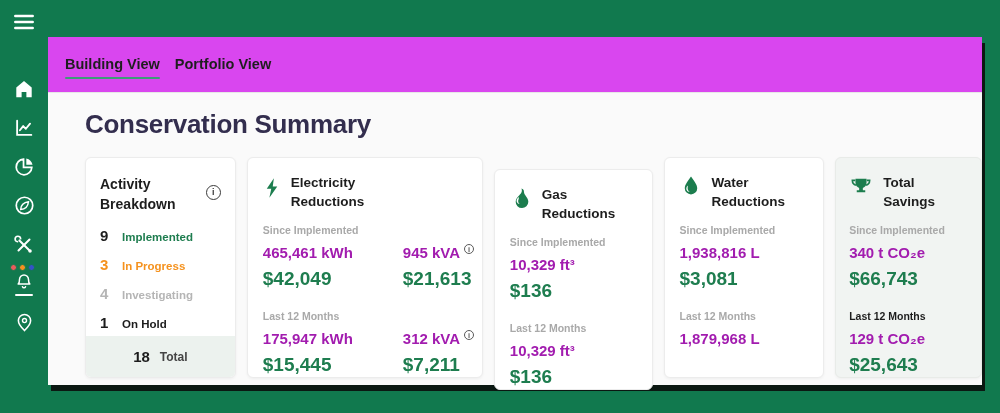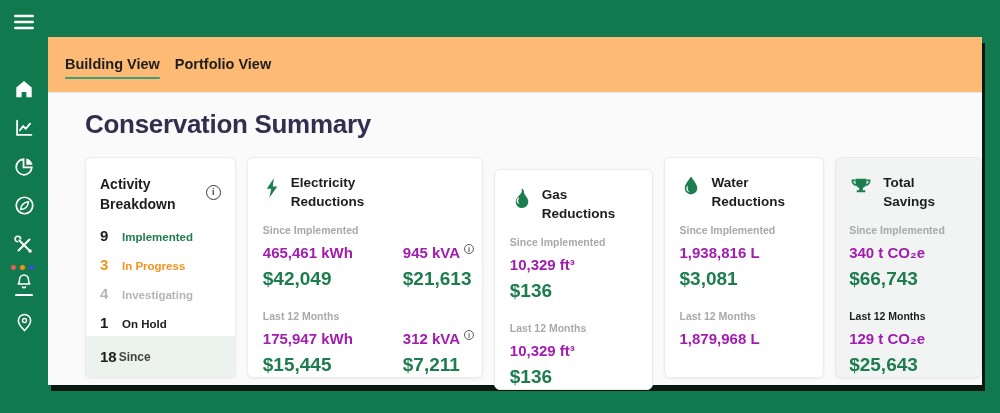--- a/index.html
+++ b/index.html
@@ -22,21 +22,21 @@
   .bell-dots span { width:7px; height:7px; border-radius:50%; display:block; border:1px solid #11794E; }
   .dot-red { background:#E85C5C; }
   .dot-orange { background:#F59120; }
   .dot-blue { background:#3452C8; }
   .bell-underline { width:18px; height:2px; background:#fff; border-radius:2px; margin-top:2px; }
 
   
   .panel { position:absolute; left:48px; top:37px; width:934px; height:348px;
     background:#fff; box-shadow:3px 6px 0 rgba(10,10,10,0.88); }
 
-  .tabbar { height:56px; background:#fdba74; border-bottom:1px solid #E7E7E7;
+  .tabbar { height:56px; background:#d946ef; border-bottom:1px solid #E7E7E7;
     display:flex; align-items:center; padding-left:17px; gap:15px; }
   .tab { font-size:14.5px; font-weight:700; color:#1E1E1E; cursor:pointer; padding-top:6px; }
   .tab::after { content:""; display:block; height:2px; border-radius:2px;
     background:transparent; margin-top:5px; }
   .tab.active::after { background:#3E9C77; }
 
   .content { position:absolute; top:56px; left:0; right:0; bottom:0;
     background:#FAFAFA; padding:16px 0 0 37px; }
   h1 { font-size:26px; font-weight:700; color:#332E4E; margin-bottom:17px; letter-spacing:-0.3px; }
 
@@ -78,21 +78,21 @@
     margin-top:11px; cursor:pointer; font-weight:700; }
   .info-icon::before { content:"i"; }
   .act-row { display:flex; align-items:baseline; gap:9px; margin-top:12px; }
   .act-num { font-size:15px; font-weight:700; color:#1C1C1C; min-width:13px; }
   .act-label { font-size:11.5px; font-weight:700; color:#1C1C1C; }
   .c-green .act-label { color:#1E7D4F; }
   .c-orange .act-num, .c-orange .act-label { color:#F5921E; }
   .c-gray .act-num, .c-gray .act-label { color:#B5B5B5; }
   .c-red .act-num, .c-red .act-label { color:#F0544F; }
   .act-total { position:absolute; left:0; right:0; bottom:0; height:41px;
-    background:#ECF2EE; display:flex; align-items:center; gap:2px; padding:12px 14px; }
+    background:#ECF2EE; display:flex; align-items:center; gap:10px; padding:12px 14px;justify-content:center; }
   .act-total .act-num { font-size:15px; }
   .act-total .act-label { color:#444; font-weight:600; font-size:12px; }
 </style>
 </head>
 <body>
 
 <div class="sidebar">
   <div class="menu-btn">
     <svg width="26" height="26" viewBox="0 0 24 24">
         <path d="M4 6.5h16M4 12h16M4 17.5h16" stroke="#fff" stroke-width="2.4" stroke-linecap="round"></path>
@@ -182,21 +182,21 @@
         <div class="act-row">
           <span class="act-num">1</span>
           <span class="act-label">On Hold</span>
         </div>
         <div class="act-row c-red">
           <span class="act-num">1</span>
           <span class="act-label">Not Implemented</span>
         </div>
         <div class="act-total">
           <span class="act-num">18</span>
-          <span class="act-label">Since</span>
+          <span class="act-label">Total</span>
         </div>
       </div>
 
       <div class="card electricity">
         <div class="card-head">
           <span class="card-icon">
             <svg width="18" height="26" viewBox="0 0 24 30">
                 <path d="M14.5 2 5 16h6l-2.5 12L19 13h-6l1.5-11Z" fill="#1C7D4E"></path>
               </svg>
           </span>

